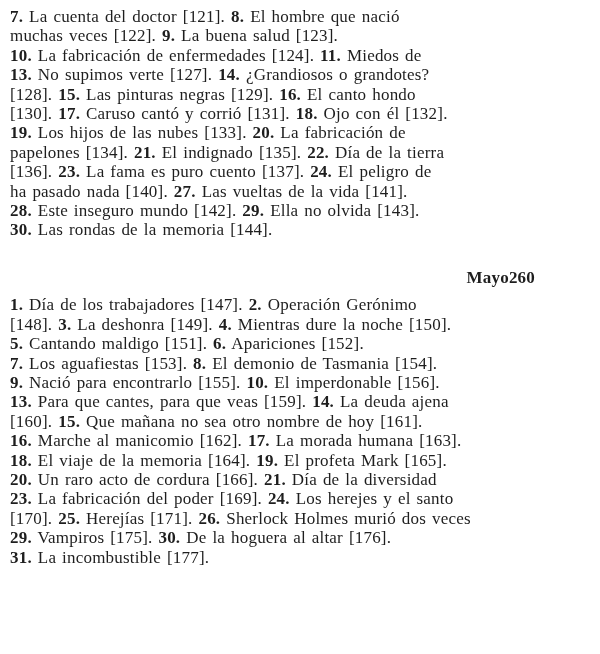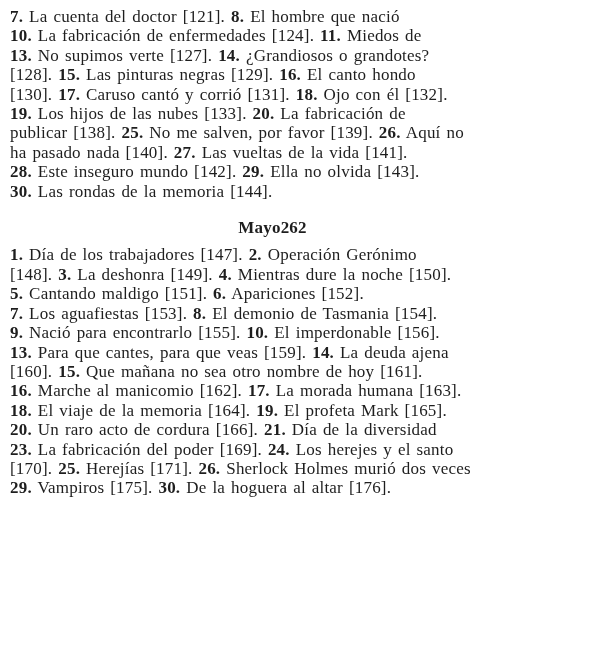--- a/index.html
+++ b/index.html
@@ -25,61 +25,64 @@
     letter-spacing: 0.2px;
     word-spacing: 1.5px;
     white-space: nowrap;
     overflow: hidden;
   }
   .toc-block .line b {
     font-weight: 700;
   }
   .section-row {
     display: flex;
-    justify-content: center;
+    justify-content: flex-end;
     align-items: baseline;
-    margin: 17px 3px 8px 0;
+    margin: 28px 3px 8px 0;
     font-size: 17px;
     line-height: 19.4px;
     font-weight: 700;
     letter-spacing: 0.2px;
   }
 </style>
 </head>
 <body>
 
 <div class="page">
 
   <div class="toc-block">
       <div class="line"><b>7.</b> La cuenta del doctor [121]. <b>8.</b> El hombre que nació</div>
+      <div class="line">muchas veces [122]. <b>9.</b> La buena salud [123].</div>
       <div class="line"><b>10.</b> La fabricación de enfermedades [124]. <b>11.</b> Miedos de</div>
       <div class="line"><b>13.</b> No supimos verte [127]. <b>14.</b> ¿Grandiosos o grandotes?</div>
       <div class="line">[128]. <b>15.</b> Las pinturas negras [129]. <b>16.</b> El canto hondo</div>
       <div class="line">[130]. <b>17.</b> Caruso cantó y corrió [131]. <b>18.</b> Ojo con él [132].</div>
       <div class="line"><b>19.</b> Los hijos de las nubes [133]. <b>20.</b> La fabricación de</div>
-      <div class="line">publicar [138]. <b>25.</b> No me salven, por favor [139]. <b>26.</b> Aquí no</div>
+      <div class="line">papelones [134]. <b>21.</b> El indignado [135]. <b>22.</b> Día de la tierra</div>
+      <div class="line">[136]. <b>23.</b> La fama es puro cuento [137]. <b>24.</b> El peligro de</div>
       <div class="line">ha pasado nada [140]. <b>27.</b> Las vueltas de la vida [141].</div>
       <div class="line"><b>28.</b> Este inseguro mundo [142]. <b>29.</b> Ella no olvida [143].</div>
       <div class="line"><b>30.</b> Las rondas de la memoria [144].</div>
     </div>
 
   <div class="section-row">
     <span class="section-title">Mayo</span>
-    <span class="section-page">262</span>
+    <span class="section-page">260</span>
   </div>
 
   <div class="toc-block">
       <div class="line"><b>1.</b> Día de los trabajadores [147]. <b>2.</b> Operación Gerónimo</div>
       <div class="line">[148]. <b>3.</b> La deshonra [149]. <b>4.</b> Mientras dure la noche [150].</div>
       <div class="line"><b>5.</b> Cantando maldigo [151]. <b>6.</b> Apariciones [152].</div>
       <div class="line"><b>7.</b> Los aguafiestas [153]. <b>8.</b> El demonio de Tasmania [154].</div>
       <div class="line"><b>9.</b> Nació para encontrarlo [155]. <b>10.</b> El imperdonable [156].</div>
       <div class="line"><b>13.</b> Para que cantes, para que veas [159]. <b>14.</b> La deuda ajena</div>
       <div class="line">[160]. <b>15.</b> Que mañana no sea otro nombre de hoy [161].</div>
       <div class="line"><b>16.</b> Marche al manicomio [162]. <b>17.</b> La morada humana [163].</div>
       <div class="line"><b>18.</b> El viaje de la memoria [164]. <b>19.</b> El profeta Mark [165].</div>
       <div class="line"><b>20.</b> Un raro acto de cordura [166]. <b>21.</b> Día de la diversidad</div>
       <div class="line"><b>23.</b> La fabricación del poder [169]. <b>24.</b> Los herejes y el santo</div>
       <div class="line">[170]. <b>25.</b> Herejías [171]. <b>26.</b> Sherlock Holmes murió dos veces</div>
       <div class="line"><b>29.</b> Vampiros [175]. <b>30.</b> De la hoguera al altar [176].</div>
+      <div class="line"><b>31.</b> La incombustible [177].</div>
     </div>
 
 </div>
 
 </body></html>

